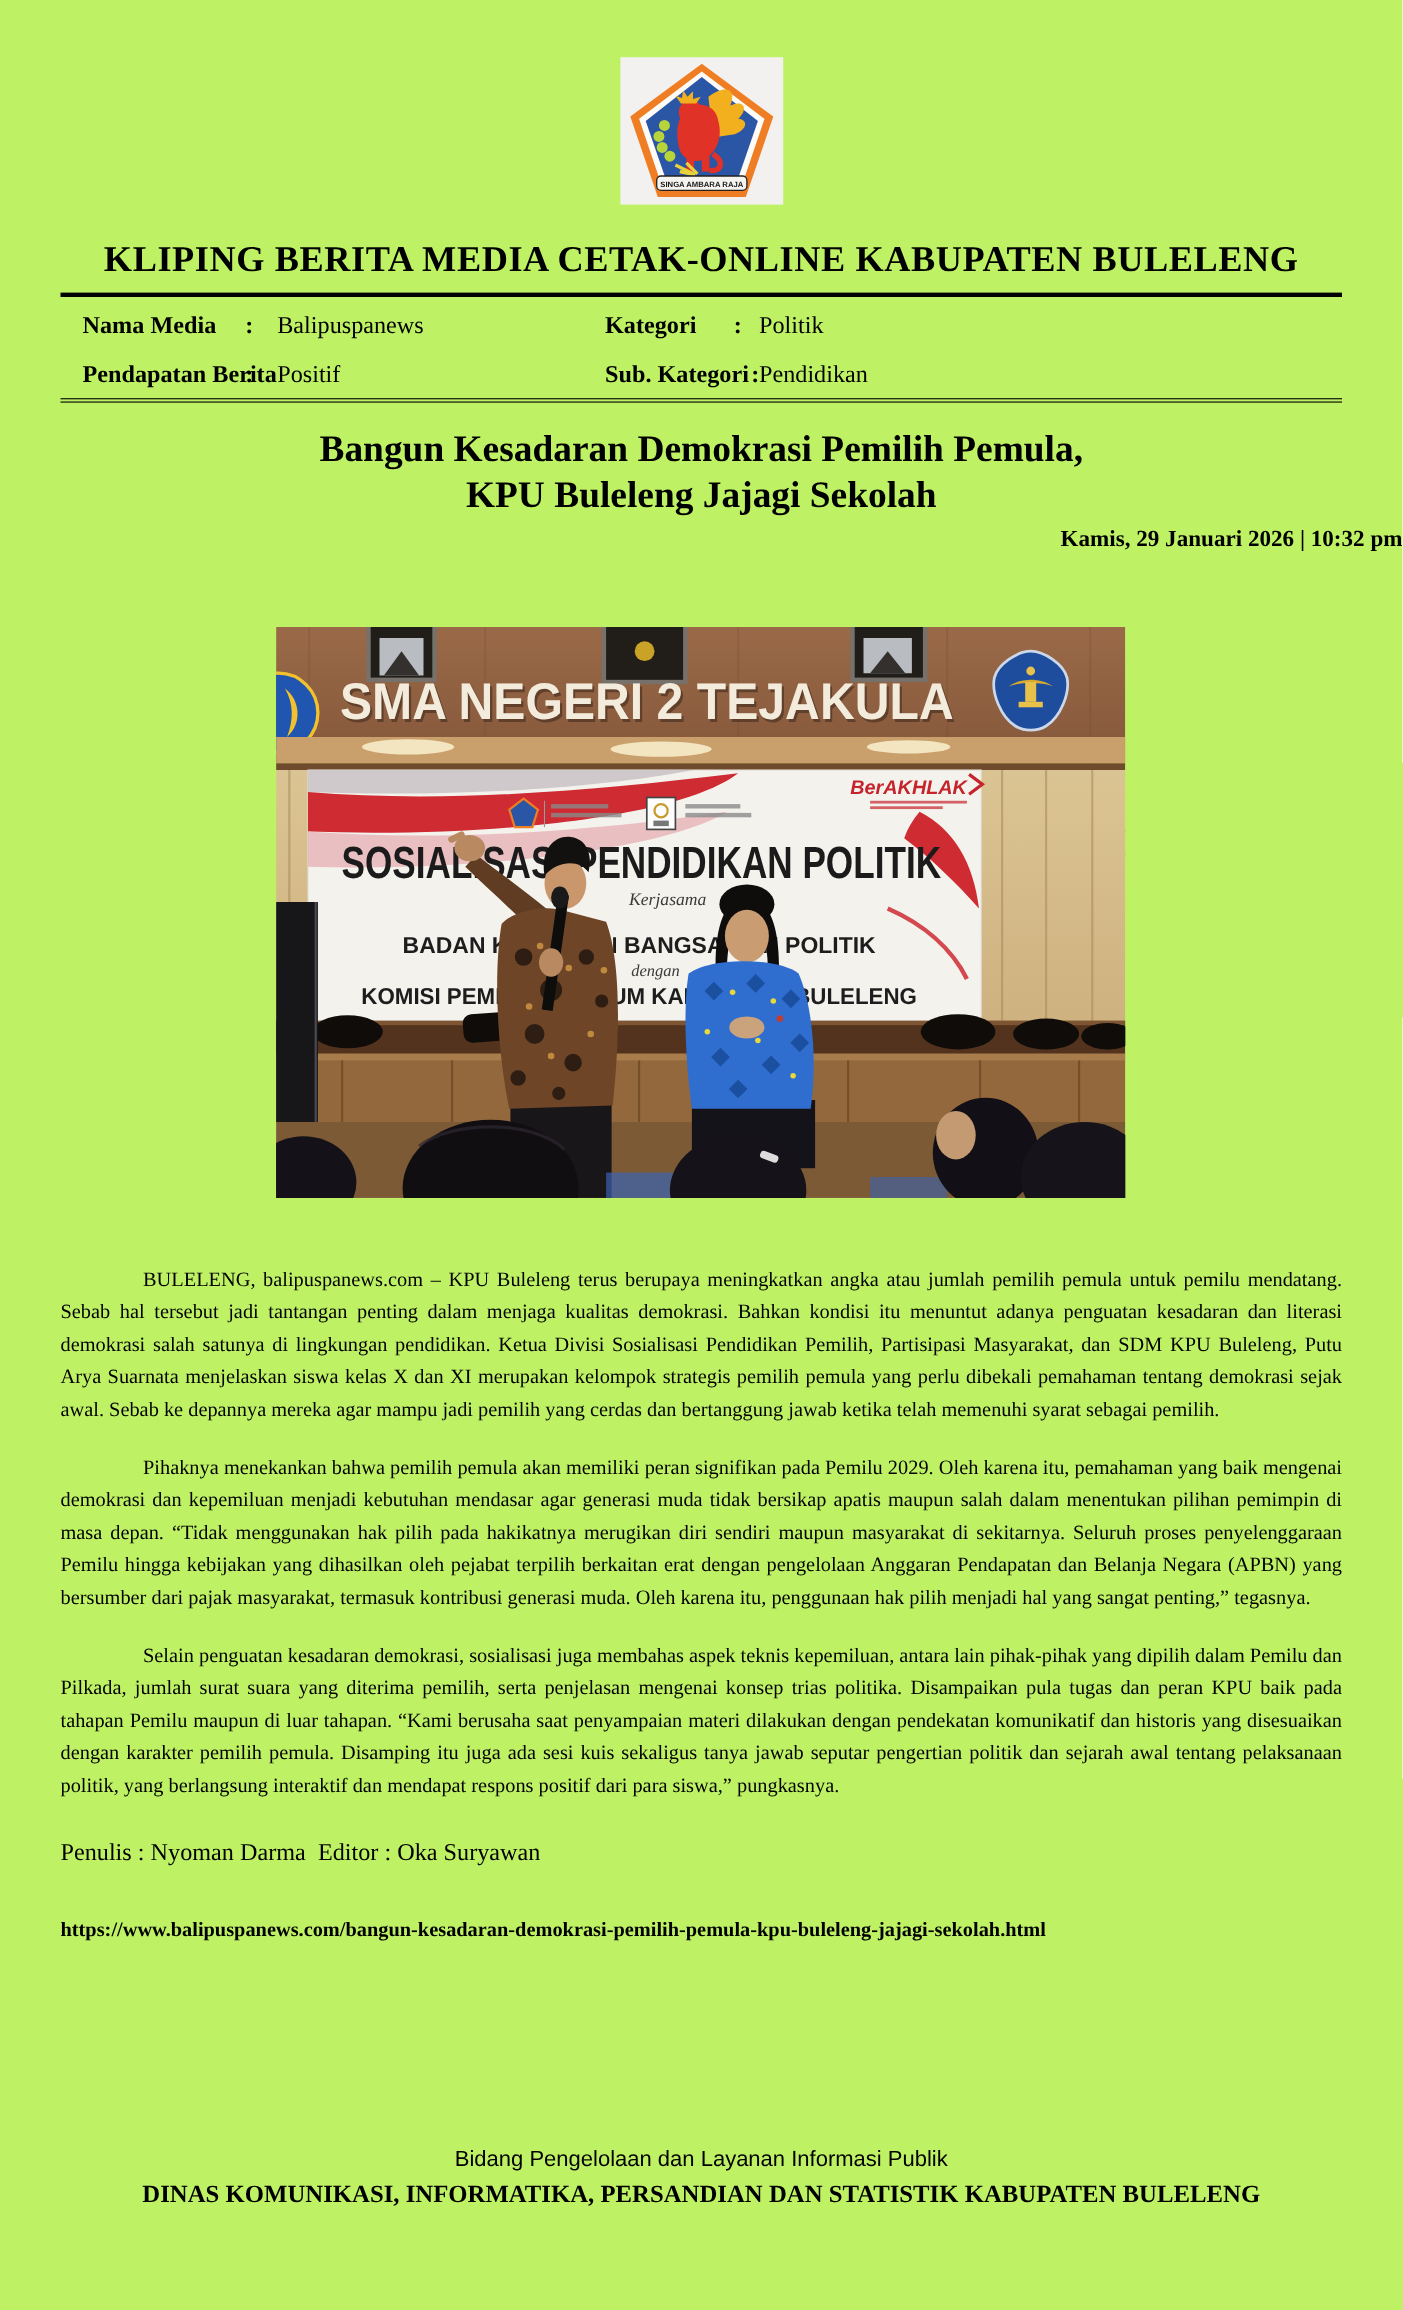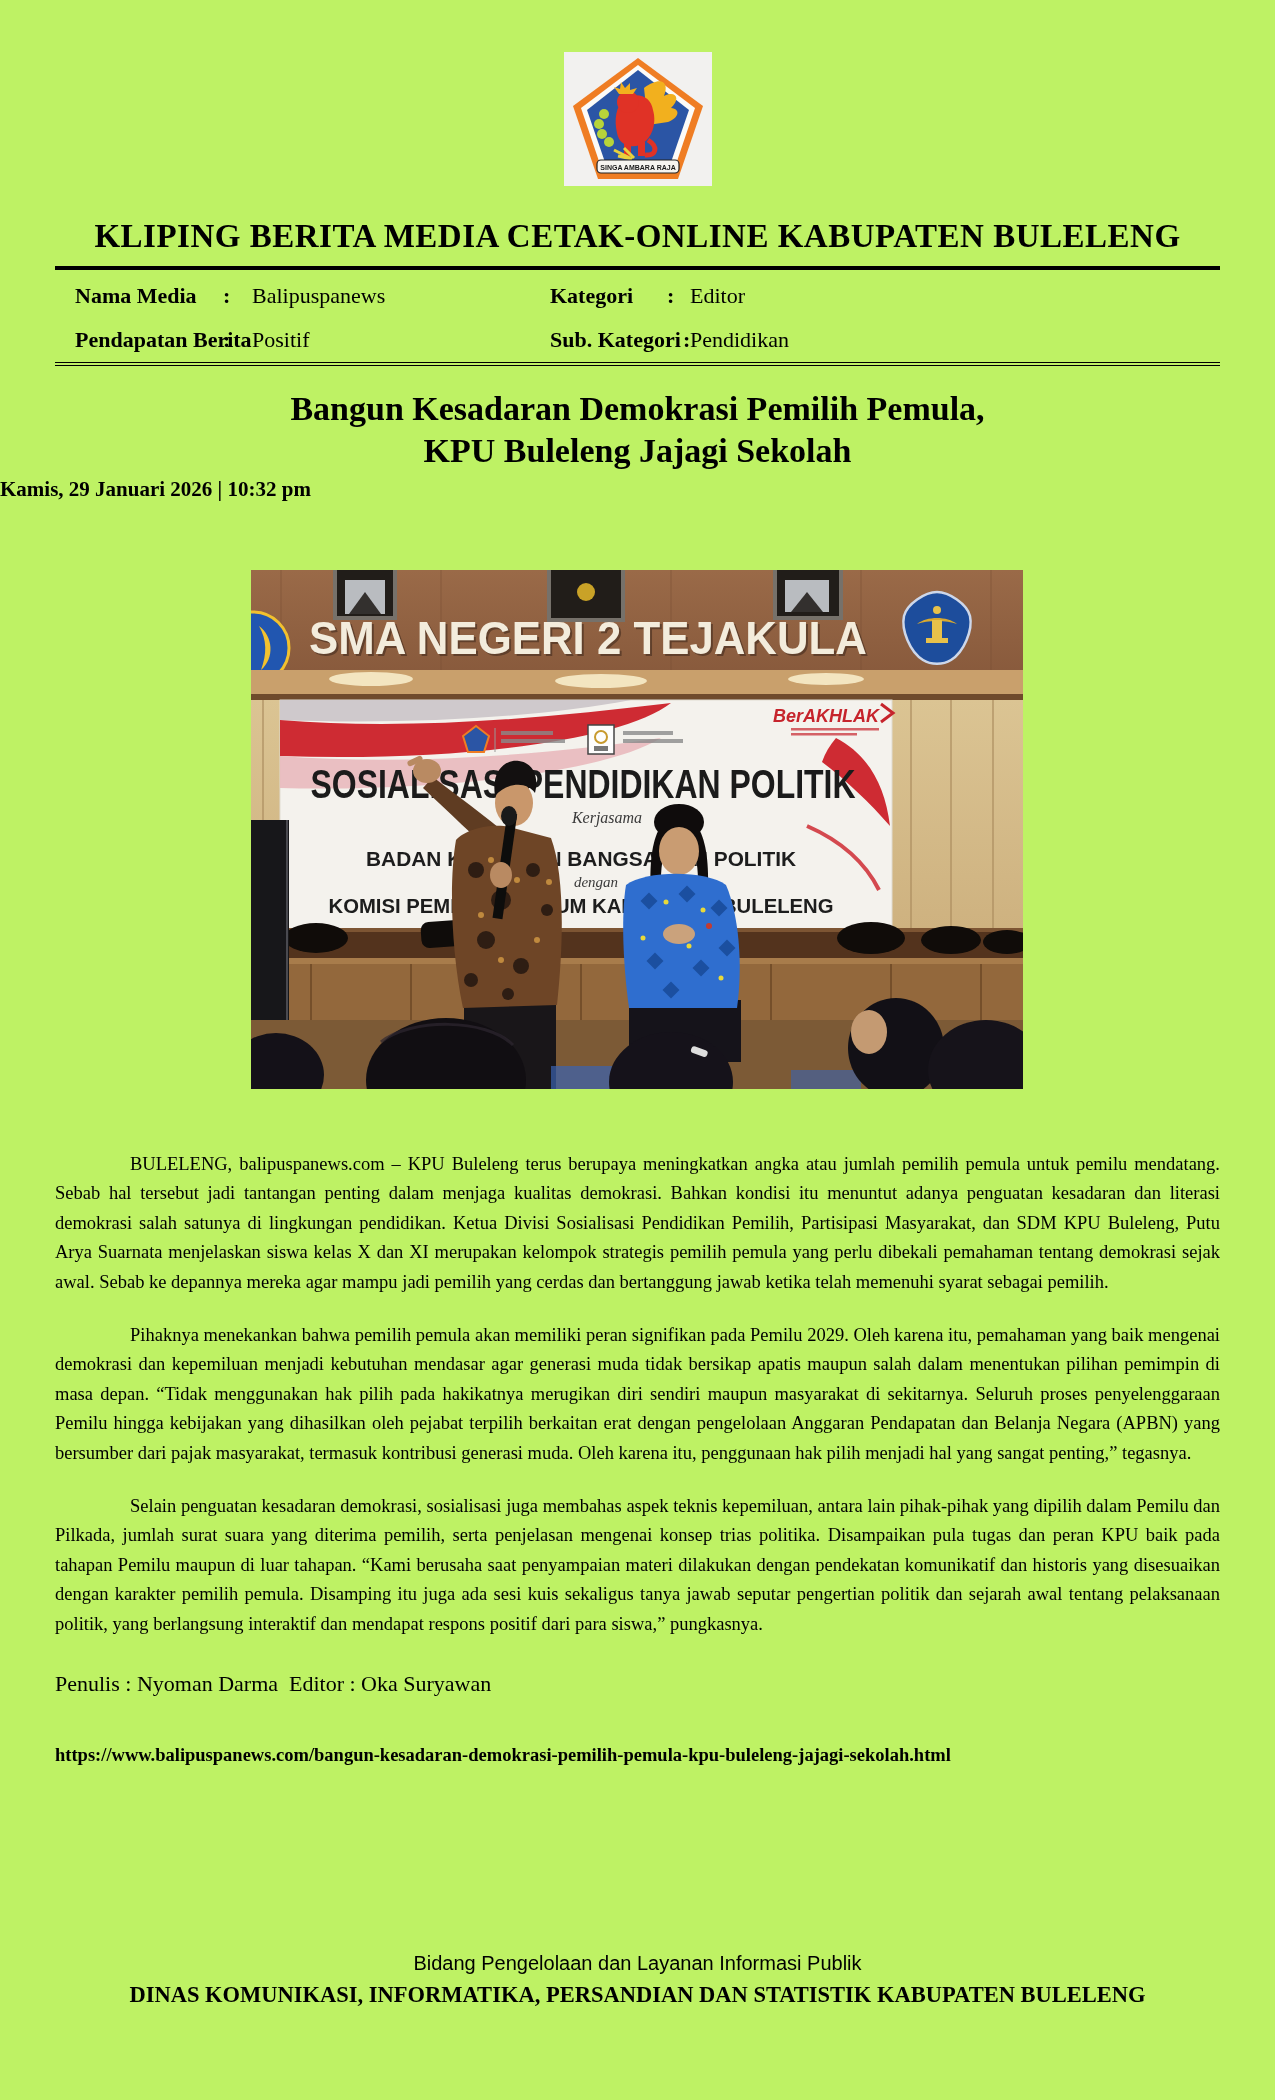--- a/index.html
+++ b/index.html
@@ -12,21 +12,21 @@
     font-size:33px;font-weight:bold;letter-spacing:.5px;}
   .rule-top{position:absolute;left:55px;width:1165px;top:266px;border-top:4px solid #000;}
   .rule-bottom{position:absolute;left:55px;width:1165px;top:362px;border-top:4px double #000;}
   .meta-row{position:absolute;left:55px;width:1165px;height:30px;font-size:22px;}
   .meta-row .lbl{position:absolute;font-weight:bold;}
   .meta-row .val{position:absolute;}
   .meta-row .col{position:absolute;font-weight:bold;}
   .m-l-lbl{left:2px;margin-left:18px;} .m-l-col{left:168px;} .m-l-val{left:197px;}
   .m-r-lbl{left:495px;} .m-r-col1{left:612px;} .m-r-col2{left:628px;} .m-r-val{left:635px;}
   .art-title{position:absolute;left:0;width:100%;text-align:center;font-weight:bold;font-size:34px;line-height:42px;}
-  .art-date{position:absolute;left:0;width:100%;text-align:left;font-weight:bold;font-size:21px;}
+  .art-date{position:absolute;left:0;width:100%;text-align:right;font-weight:bold;font-size:21px;}
   .photo{position:absolute;left:251px;top:570px;width:772px;height:497px;}
   .body-text{position:absolute;left:55px;top:1150px;width:1165px;
     font-size:18.5px;line-height:29.4px;text-align:justify;}
   .body-text p{margin:0 0 24px 0;text-indent:75px;}
   .byline{margin-top:30px;font-size:22px;white-space:pre-wrap;}
   .src-url{margin-top:42px;font-size:18.5px;font-weight:bold;word-break:break-all;}
   .footer{position:absolute;left:0;width:100%;text-align:center;}
   .footer-line1{top:1952px;font-family:"Liberation Sans","DejaVu Sans",sans-serif;font-size:20px;}
   .footer-line2{top:1982px;font-size:22.5px;font-weight:bold;font-family:"Liberation Serif","DejaVu Serif",serif;}
 </style>
@@ -64,21 +64,21 @@
 
   <div class="doc-title">KLIPING BERITA MEDIA CETAK-ONLINE KABUPATEN BULELENG</div>
   <div class="rule-top"></div>
 
   <div class="meta-row" style="top:283px;">
     <span class="lbl m-l-lbl">Nama Media</span>
     <span class="col m-l-col">:</span>
     <span class="val m-l-val">Balipuspanews</span>
     <span class="lbl m-r-lbl">Kategori</span>
     <span class="col m-r-col1">:</span>
-    <span class="val m-r-val">Editor</span>
+    <span class="val m-r-val">Politik</span>
   </div>
   <div class="meta-row" style="top:327px;">
     <span class="lbl m-l-lbl">Pendapatan Berita</span>
     <span class="col m-l-col">:</span>
     <span class="val m-l-val">Positif</span>
     <span class="lbl m-r-lbl">Sub. Kategori</span>
     <span class="col m-r-col2">:</span>
     <span class="val m-r-val">Pendidikan</span>
   </div>
   <div class="rule-bottom"></div>

